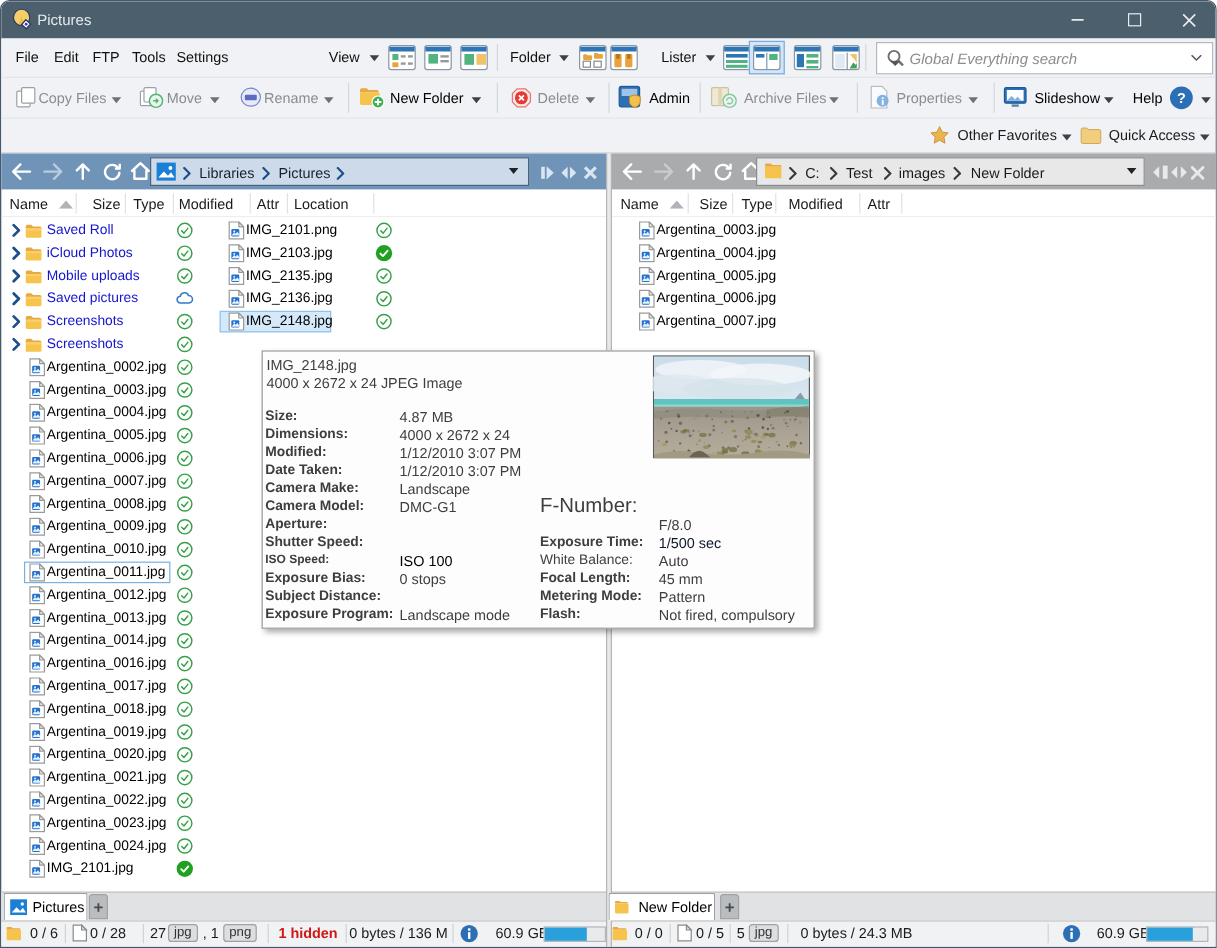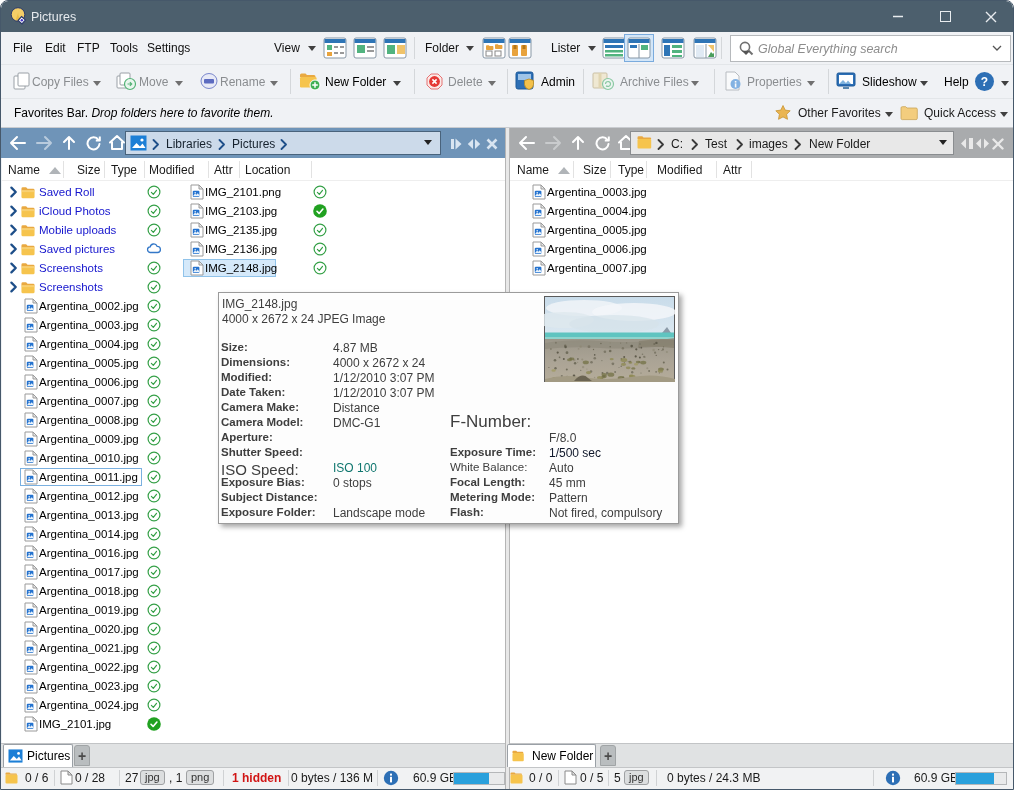--- a/index.html
+++ b/index.html
@@ -254,21 +254,20 @@
     </svg>
     <div class="mi" style="left:861px;top:74px;color:#000">Slideshow</div>
     <span class="darr abs" style="left:919px;top:80px;border-top-color:#404040"></span>
     <div class="mi" style="left:943px;top:74px;color:#000">Help</div>
     <svg class="abs" style="left:973px;top:70px" width="21" height="21" viewBox="0 0 21 21">
 <circle cx="10.5" cy="10.5" r="9.5" fill="#2d6fb5"></circle>
 <text x="10.5" y="15" text-anchor="middle" font-family="Liberation Sans,sans-serif" font-size="12" font-weight="bold" fill="#fff">?</text>
     </svg>
     <span class="darr abs" style="left:1000px;top:80px;border-top-color:#404040"></span>
     <div id="favbar" class="abs"></div>
-    <div class="abs" style="left:13px;top:105px;font-size:12px;color:#000;">Favorites Bar. <i>Drop folders here to favorite them.</i></div>
     <svg class="abs" style="left:773px;top:103px" width="18" height="18" viewBox="0 0 18 18">
 <path d="M9 1.5 l2.2 4.6 5 .7 -3.6 3.5 .9 5 -4.5-2.4 -4.5 2.4 .9-5 -3.6-3.5 5-.7 z" fill="#eab551" stroke="#c89434" stroke-width="0.8"></path>
     </svg>
     <div class="abs" style="left:797px;top:105px;font-size:12px;">Other Favorites</div>
     <span class="darr abs" style="left:884px;top:111px"></span>
     <svg class="abs" style="left:899px;top:103px" width="19" height="18" viewBox="0 0 19 18">
 <path d="M1 4 q0-1.3 1.3-1.3 l3.4 0 1.3 1.3 9 0 q1.3 0 1.3 1.3 l0 9 q0 1.3-1.3 1.3 l-13.7 0 q-1.3 0-1.3-1.3 z" fill="#f3cd7e" stroke="#c9a556" stroke-width="0.8"></path>
     </svg>
     <div class="abs" style="left:923px;top:105px;font-size:12px;">Quick Access</div>
     <span class="darr abs" style="left:999px;top:111px"></span>
@@ -683,31 +682,31 @@
     <div class="abs" style="left:221px;top:296px;font-size:12px;line-height:15px;color:#3e3e3e;z-index:60">IMG_2148.jpg<br>4000 x 2672 x 24 JPEG Image</div>
     <div class="abs" style="left:220px;top:340px;font-weight:bold;font-size:11.5px;color:#3e3e3e;z-index:60">Size:</div>
     <div class="abs" style="left:332px;top:340px;color:#3e3e3e;z-index:60">4.87 MB</div>
     <div class="abs" style="left:220px;top:355px;font-weight:bold;font-size:11.5px;color:#3e3e3e;z-index:60">Dimensions:</div>
     <div class="abs" style="left:332px;top:355px;color:#3e3e3e;z-index:60">4000 x 2672 x 24</div>
     <div class="abs" style="left:220px;top:370px;font-weight:bold;font-size:11.5px;color:#3e3e3e;z-index:60">Modified:</div>
     <div class="abs" style="left:332px;top:370px;color:#3e3e3e;z-index:60">1/12/2010 3:07 PM</div>
     <div class="abs" style="left:220px;top:385px;font-weight:bold;font-size:11.5px;color:#3e3e3e;z-index:60">Date Taken:</div>
     <div class="abs" style="left:332px;top:385px;color:#3e3e3e;z-index:60">1/12/2010 3:07 PM</div>
     <div class="abs" style="left:220px;top:400px;font-weight:bold;font-size:11.5px;color:#3e3e3e;z-index:60">Camera Make:</div>
-    <div class="abs" style="left:332px;top:400px;color:#3e3e3e;z-index:60">Distance</div>
+    <div class="abs" style="left:332px;top:400px;color:#3e3e3e;z-index:60">Landscape</div>
     <div class="abs" style="left:220px;top:415px;font-weight:bold;font-size:11.5px;color:#3e3e3e;z-index:60">Camera Model:</div>
     <div class="abs" style="left:332px;top:415px;color:#3e3e3e;z-index:60">DMC-G1</div>
     <div class="abs" style="left:220px;top:430px;font-weight:bold;font-size:11.5px;color:#3e3e3e;z-index:60">Aperture:</div>
     <div class="abs" style="left:220px;top:445px;font-weight:bold;font-size:11.5px;color:#3e3e3e;z-index:60">Shutter Speed:</div>
-    <div class="abs" style="left:220px;top:460px;font-weight:normal;font-size:15px;color:#3e3e3e;z-index:60">ISO Speed:</div>
-    <div class="abs" style="left:332px;top:460px;color:#0f766e;z-index:60">ISO 100</div>
+    <div class="abs" style="left:220px;top:460px;font-weight:bold;font-size:10px;color:#3e3e3e;z-index:60">ISO Speed:</div>
+    <div class="abs" style="left:332px;top:460px;color:#000000;z-index:60">ISO 100</div>
     <div class="abs" style="left:220px;top:475px;font-weight:bold;font-size:11.5px;color:#3e3e3e;z-index:60">Exposure Bias:</div>
     <div class="abs" style="left:332px;top:475px;color:#3e3e3e;z-index:60">0 stops</div>
     <div class="abs" style="left:220px;top:490px;font-weight:bold;font-size:11.5px;color:#3e3e3e;z-index:60">Subject Distance:</div>
-    <div class="abs" style="left:220px;top:505px;font-weight:bold;font-size:11.5px;color:#3e3e3e;z-index:60">Exposure Folder:</div>
+    <div class="abs" style="left:220px;top:505px;font-weight:bold;font-size:11.5px;color:#3e3e3e;z-index:60">Exposure Program:</div>
     <div class="abs" style="left:332px;top:505px;color:#3e3e3e;z-index:60">Landscape mode</div>
     <div class="abs" style="left:449px;top:411px;font-weight:normal;font-size:17px;color:#3e3e3e;z-index:60">F-Number:</div>
     <div class="abs" style="left:548px;top:430px;color:#3e3e3e;z-index:60">F/8.0</div>
     <div class="abs" style="left:449px;top:445px;font-weight:bold;font-size:11.5px;color:#3e3e3e;z-index:60">Exposure Time:</div>
     <div class="abs" style="left:548px;top:445px;color:#0f172a;z-index:60">1/500 sec</div>
     <div class="abs" style="left:449px;top:460px;font-weight:normal;font-size:11.5px;color:#3e3e3e;z-index:60">White Balance:</div>
     <div class="abs" style="left:548px;top:460px;color:#3e3e3e;z-index:60">Auto</div>
     <div class="abs" style="left:449px;top:475px;font-weight:bold;font-size:11.5px;color:#3e3e3e;z-index:60">Focal Length:</div>
     <div class="abs" style="left:548px;top:475px;color:#3e3e3e;z-index:60">45 mm</div>
     <div class="abs" style="left:449px;top:490px;font-weight:bold;font-size:11.5px;color:#3e3e3e;z-index:60">Metering Mode:</div>

